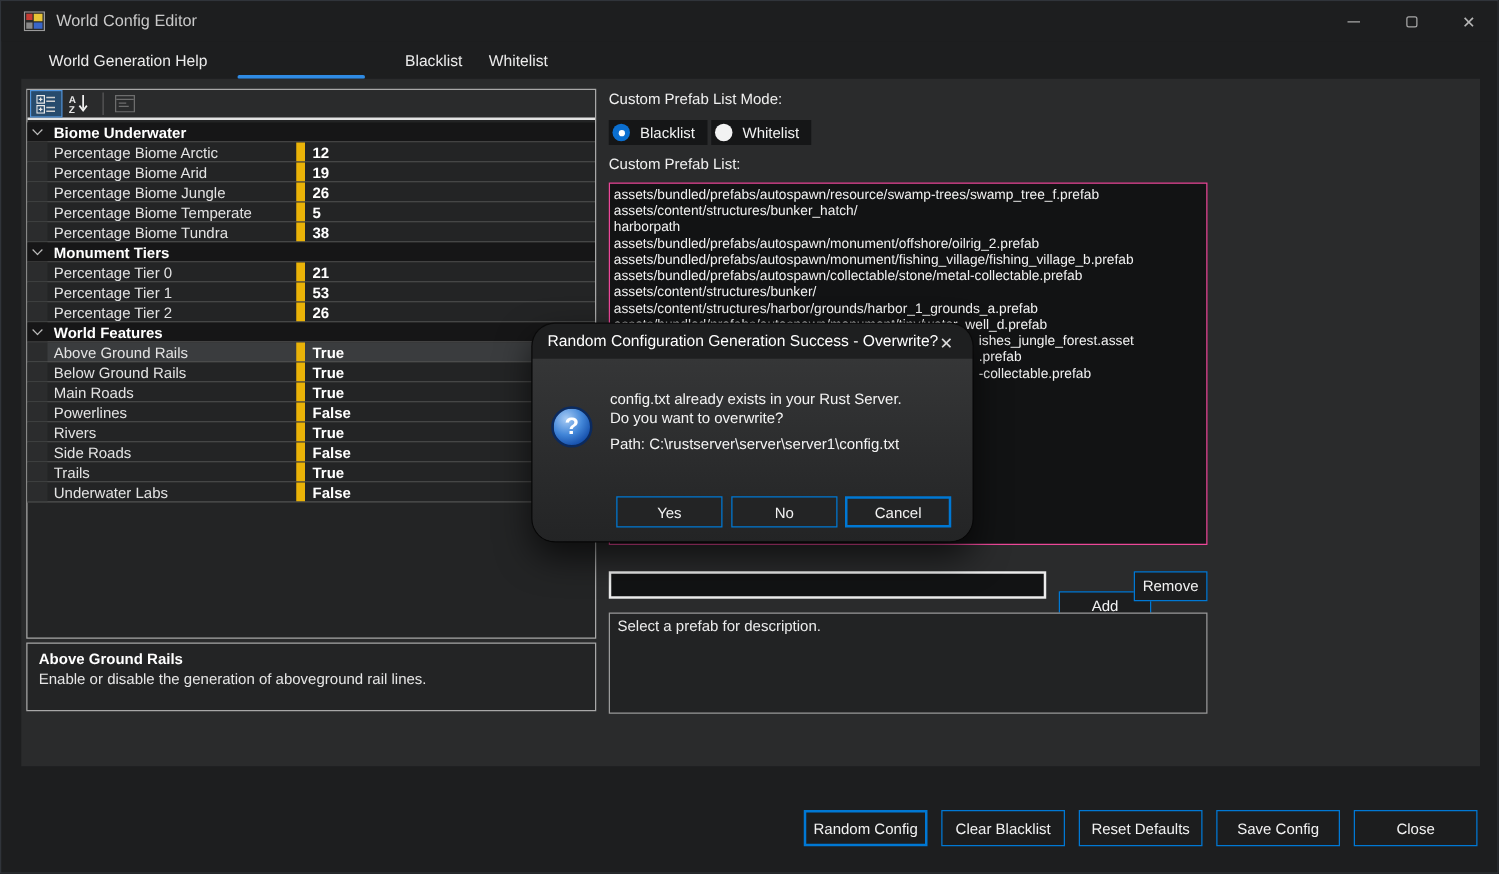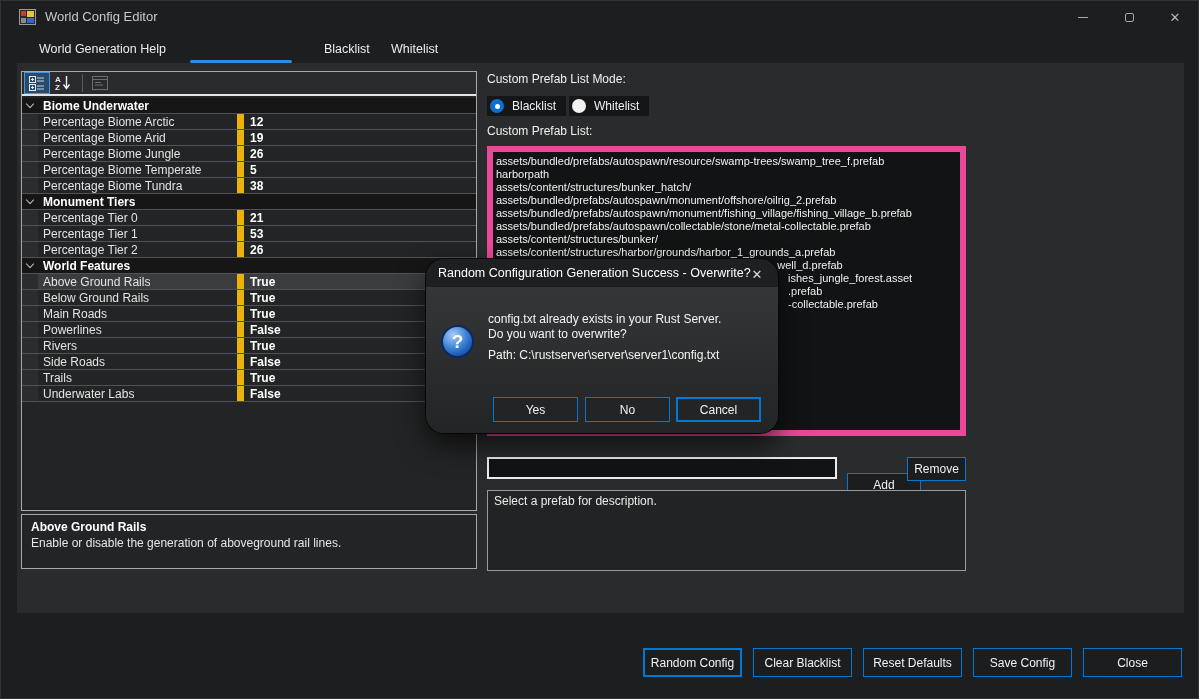--- a/index.html
+++ b/index.html
@@ -46,21 +46,21 @@
 
   
   .lbl{position:absolute;font-size:12px;color:#f0f0f0;white-space:nowrap;}
   .chip{position:absolute;height:20px;background:#151617;display:flex;align-items:center;padding:0 10px 0 3px;}
   .radio{width:14px;height:14px;border-radius:50%;margin-right:8px;display:flex;align-items:center;justify-content:center;flex:none;}
   .radio.on{background:#0b6fd0;}
   .radio.on .dot{width:5px;height:5px;border-radius:50%;background:#fff;}
   .radio.off{background:#f2f2f2;}
   .chip-label{font-size:12px;color:#f2f2f2;white-space:nowrap;}
 
-  .listbox{position:absolute;left:470px;top:83px;width:479px;height:290px;background:#121314;border:6px solid #ec4899;padding:3px 0 0 3px;overflow:hidden;}
+  .listbox{position:absolute;left:470px;top:83px;width:479px;height:290px;background:#121314;border:1px solid #ec4899;padding:3px 0 0 3px;overflow:hidden;}
   .lb-line{font-size:11px;line-height:13px;color:#f2f2f2;white-space:pre;overflow:hidden;}
   .lb-line.frag{padding-left:292px;}
 
   .prefab-input{position:absolute;left:470px;top:394px;width:350px;height:22px;background:#121314;border:2px solid #ececec;color:#fff;font-size:12px;padding:0 4px;outline:none;}
   .btn{display:flex;align-items:center;justify-content:center;background:#1c1d1e;border:1px solid #0078d4;color:#f2f2f2;font-size:12px;cursor:default;white-space:nowrap;}
   .btn.thick{border-width:2px;}
   .descbox{position:absolute;left:470px;top:427px;width:479px;height:81px;border:1px solid #9a9a9a;background:#222324;padding:3px 6px;font-size:12px;color:#ececec;}
 
   
   .footer-btn{position:absolute;top:647px;width:99px;height:29px;}
@@ -253,22 +253,22 @@
     </div>
     <div class="chip" style="left:552px;top:33px;">
       <span class="radio off"></span>
       <span class="chip-label">Whitelist</span>
     </div>
 
     <span class="lbl" style="left:470px;top:61px;">Custom Prefab List:</span>
 
     <div class="listbox">
       <div class="lb-line">assets/bundled/prefabs/autospawn/resource/swamp-trees/swamp_tree_f.prefab</div>
+      <div class="lb-line">assets/content/structures/bunker_hatch/</div>
       <div class="lb-line">harborpath</div>
-      <div class="lb-line">assets/content/structures/bunker_hatch/</div>
       <div class="lb-line">assets/bundled/prefabs/autospawn/monument/offshore/oilrig_2.prefab</div>
       <div class="lb-line">assets/bundled/prefabs/autospawn/monument/fishing_village/fishing_village_b.prefab</div>
       <div class="lb-line">assets/bundled/prefabs/autospawn/collectable/stone/metal-collectable.prefab</div>
       <div class="lb-line">assets/content/structures/bunker/</div>
       <div class="lb-line">assets/content/structures/harbor/grounds/harbor_1_grounds_a.prefab</div>
       <div class="lb-line">assets/bundled/prefabs/autospawn/monument/tiny/water_well_d.prefab</div>
       <div class="lb-line frag">ishes_jungle_forest.asset</div>
       <div class="lb-line frag">.prefab</div>
       <div class="lb-line"></div>
       <div class="lb-line"></div>

